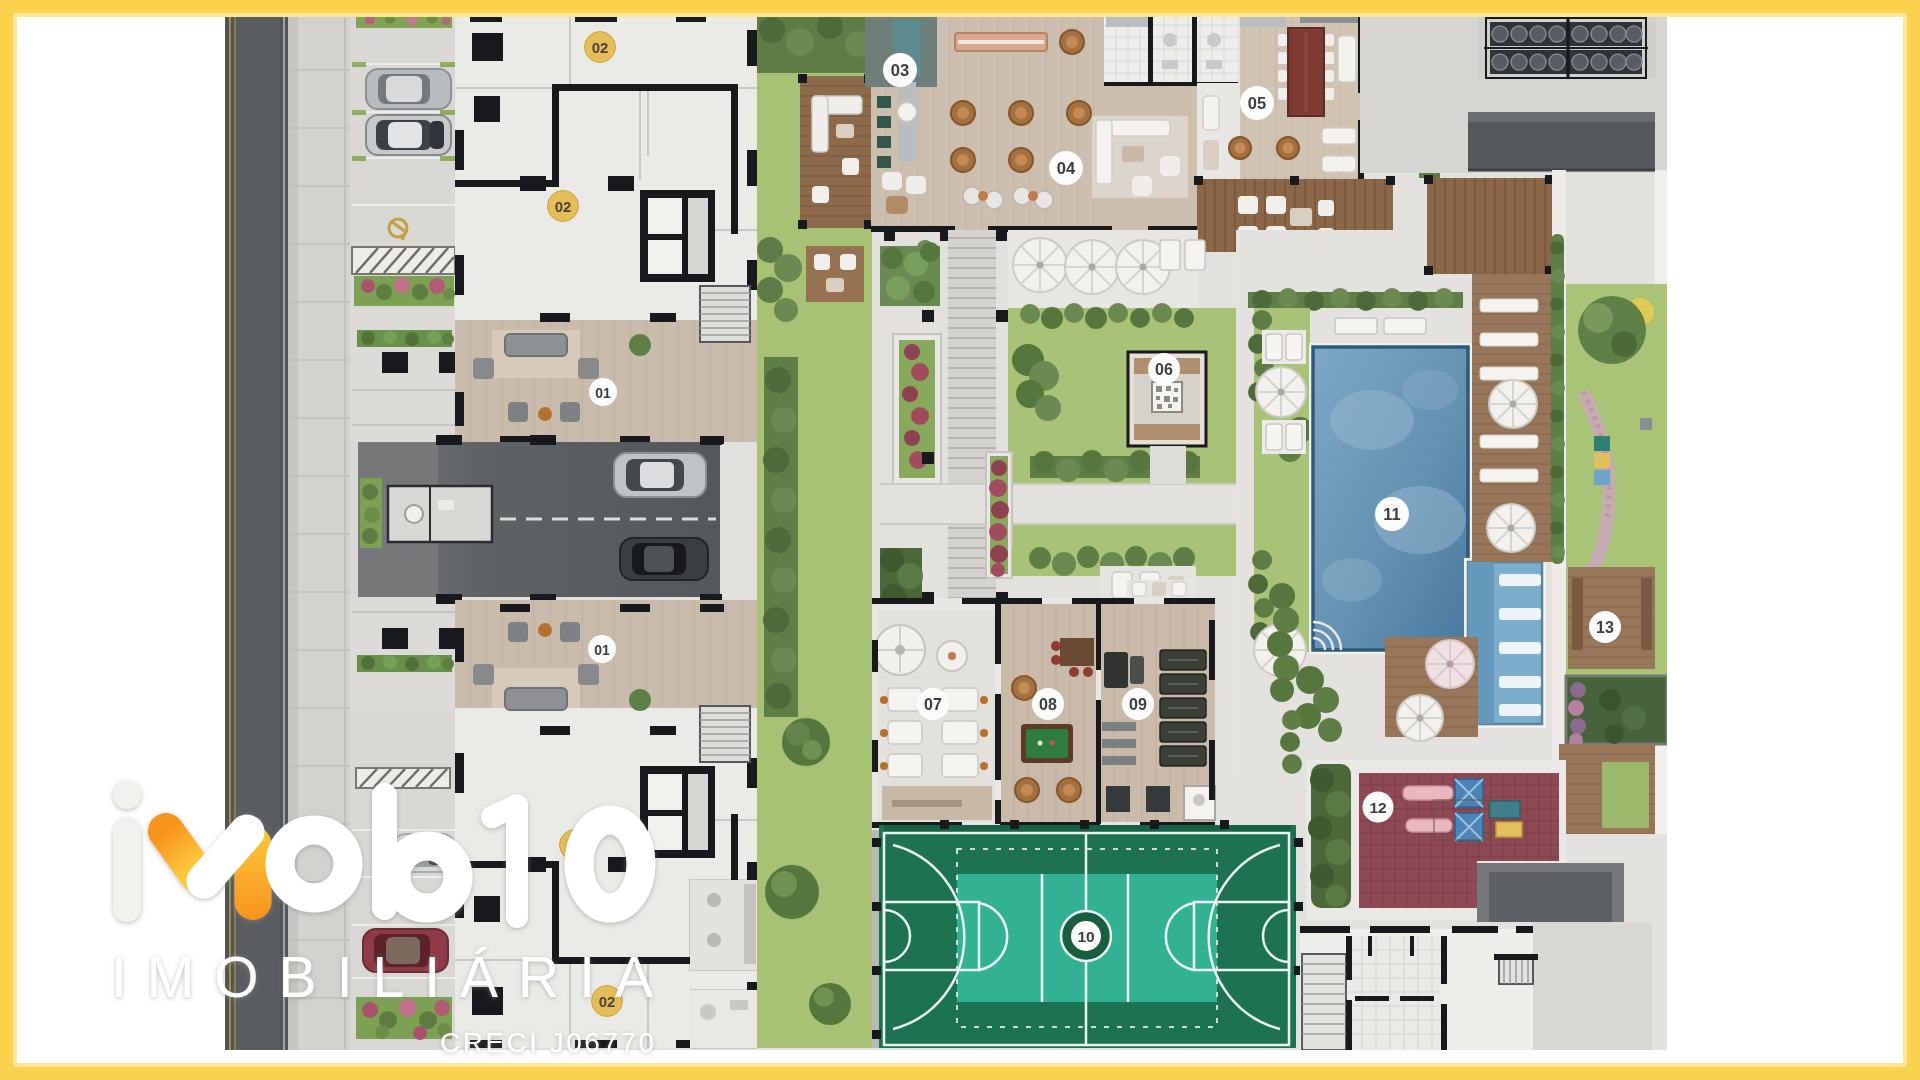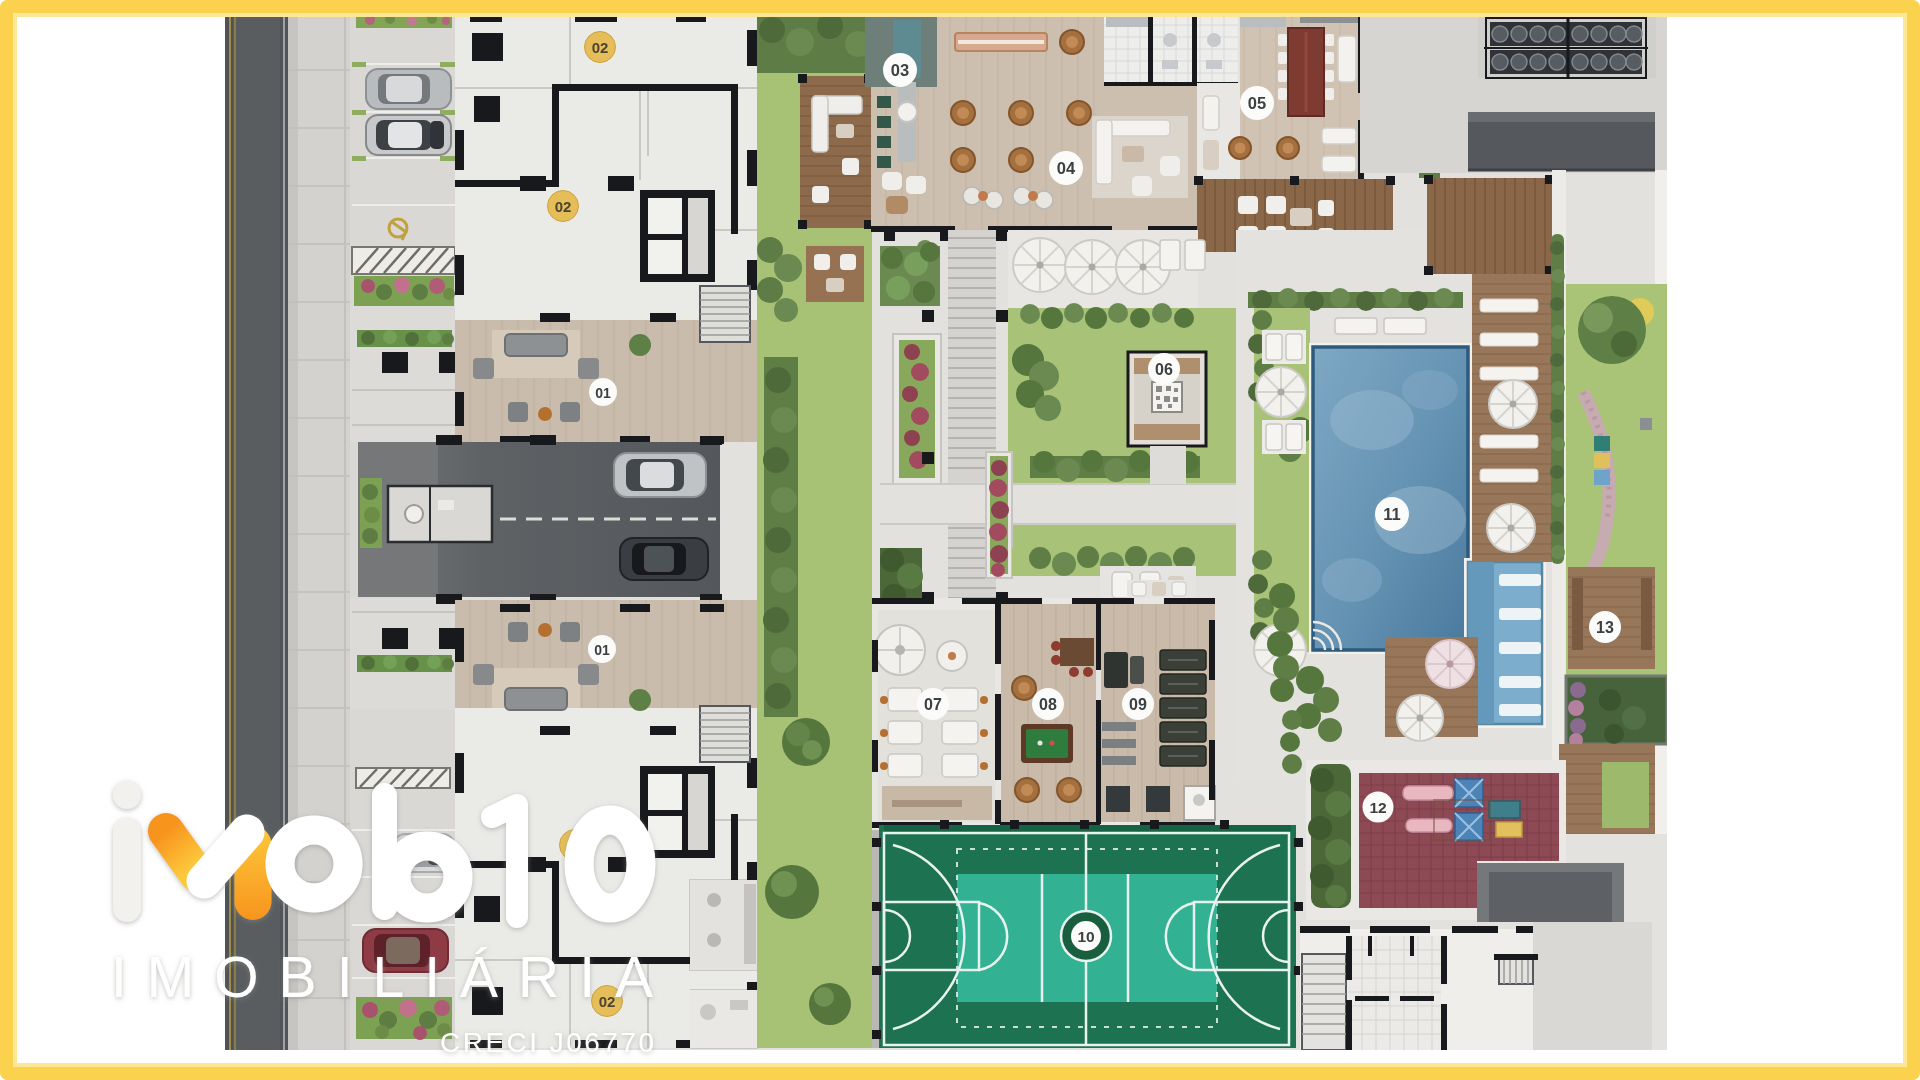--- a/index.html
+++ b/index.html
@@ -1,17 +1,17 @@
 <!DOCTYPE html>
 <html><head>
 <meta charset="utf-8">
 <style>
   html,body{margin:0;padding:0;background:#ffffff;}
   .page{position:relative;width:1920px;height:1080px;overflow:hidden;background:#ffffff;
-        font-family:"Liberation Sans", sans-serif;border-radius:8px;}
+        font-family:"Liberation Sans", sans-serif;}
   svg{display:block}
   text{font-family:"Liberation Sans", sans-serif;}
 </style>
 </head>
 <body>
 <div class="page">
 <svg width="1920" height="1080" viewBox="0 0 1920 1080">
 <defs>
   <linearGradient id="gPool" x1="0" y1="0" x2="1" y2="1">
     <stop offset="0" stop-color="#7ea8c4"></stop>

